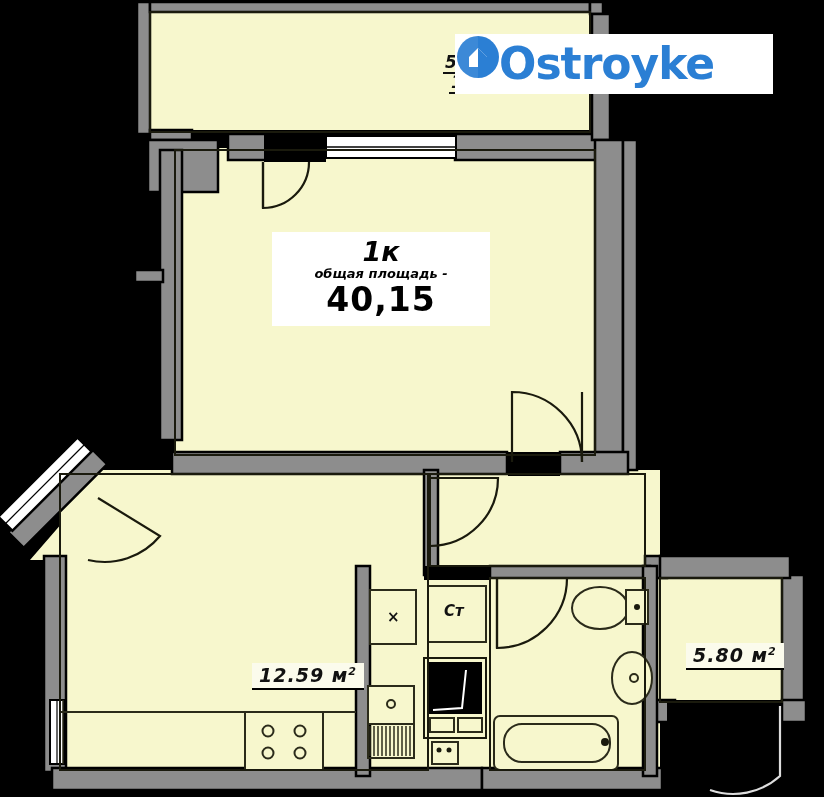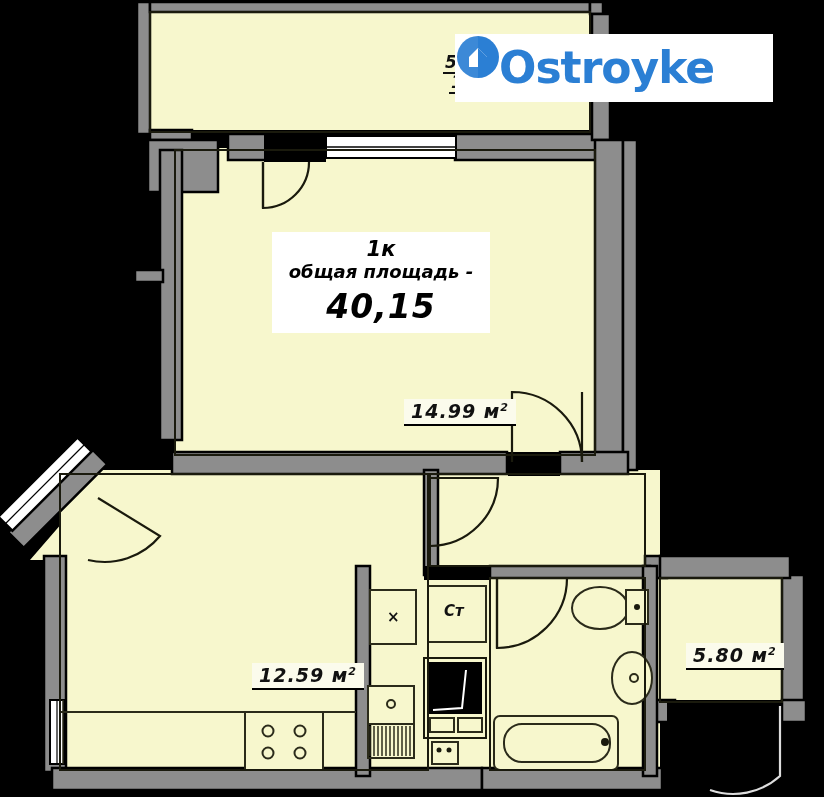--- a/index.html
+++ b/index.html
@@ -2,21 +2,21 @@
 <html><head>
 <meta charset="utf-8">
 <style>
   html,body{margin:0;padding:0;background:#000;}
   body{width:824px;height:797px;overflow:hidden;font-family:"DejaVu Sans",sans-serif;}
   #stage{position:relative;width:824px;height:797px;background:#000;}
   svg{display:block;position:absolute;top:0;left:0;}
 
   
   #watermark{
-    position:absolute;left:455px;top:34px;width:318px;height:68px;
+    position:absolute;left:455px;top:34px;width:318px;height:60px;
     background:#fff;display:flex;align-items:center;padding-left:44px;
     box-sizing:border-box;
   }
   #wm-logo{width:46px;height:46px;margin-right:8px;flex:0 0 auto;}
   #wm-text{
     font-family:"DejaVu Sans",sans-serif;font-weight:bold;font-size:44px;
     color:#2b7fd4;letter-spacing:-1px;line-height:1;
   }
 
   
@@ -30,23 +30,23 @@
     position:absolute;left:443px;top:54px;text-align:center;line-height:1.05;
     font-size:17px;font-style:italic;font-weight:bold;color:#111;
     background:rgba(247,247,205,0.0);
   }
   #bal-frac .top{border-bottom:2px solid #111;padding:0 2px;display:block;}
   #bal-frac .bot{border-bottom:2px solid #111;padding:0 2px;display:inline-block;}
   #summary{
     position:absolute;left:272px;top:232px;width:218px;
     background:#fff;text-align:center;padding:6px 0 8px 0;
   }
-  #summary .k{font-size:21px;font-style:italic;font-weight:bold;line-height:1.05;}
-  #summary .t{font-size:18px;font-style:italic;font-weight:bold;line-height:1.3;}
-  #summary .n{font-size:33px;font-style:italic;font-weight:bold;line-height:1.05;letter-spacing:1px;margin-top:7px;}
+  #summary .k{font-size:27px;font-style:italic;font-weight:bold;line-height:1.05;}
+  #summary .t{font-size:13px;font-style:italic;font-weight:bold;line-height:1.3;}
+  #summary .n{font-size:33px;font-weight:bold;line-height:1.05;letter-spacing:1px;}
   .appl{position:absolute;font-size:15px;font-style:italic;font-weight:bold;color:#111;}
 </style>
 </head>
 <body>
 
 <div id="stage">
 
   <svg width="824" height="797" viewBox="0 0 824 797">
 
     <g>
@@ -220,23 +220,20 @@
     <span class="top">5.76</span>
     <span class="bot">1.7</span>
   </div>
 
   <div id="summary">
     <div class="k">1к</div>
     <div class="t">общая площадь -</div>
     <div class="n">40,15</div>
   </div>
 
-  <div class="lbl area" style="left:404px;top:399px;">
-    <span>14.99</span>&nbsp;<span>м</span><sup>2</sup>
-  </div>
 
   <div class="lbl area" style="left:252px;top:663px;">
     <span>12.59</span>&nbsp;<span>м</span><sup>2</sup>
   </div>
 
 
   <div class="lbl area" style="left:686px;top:643px;">
     <span>5.80</span>&nbsp;<span>м</span><sup>2</sup>
   </div>
 

